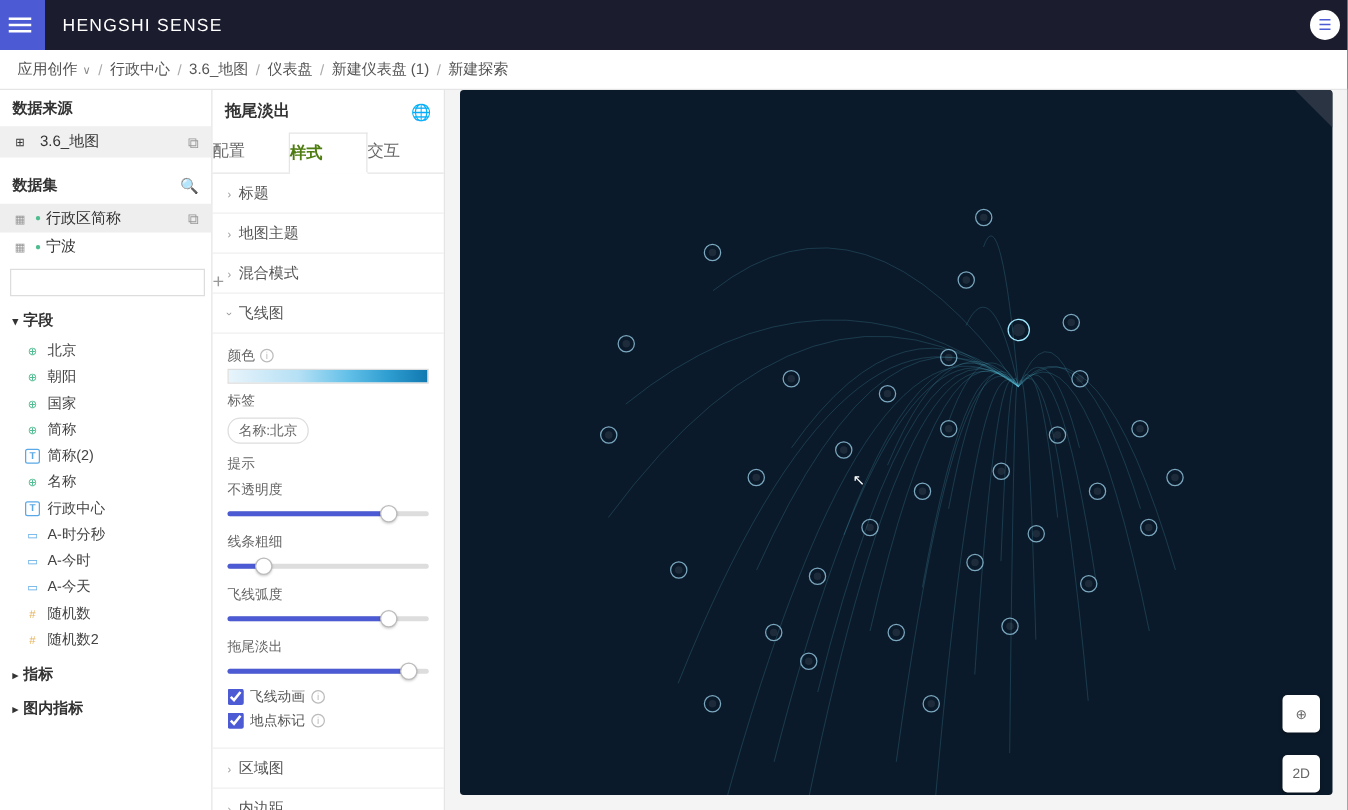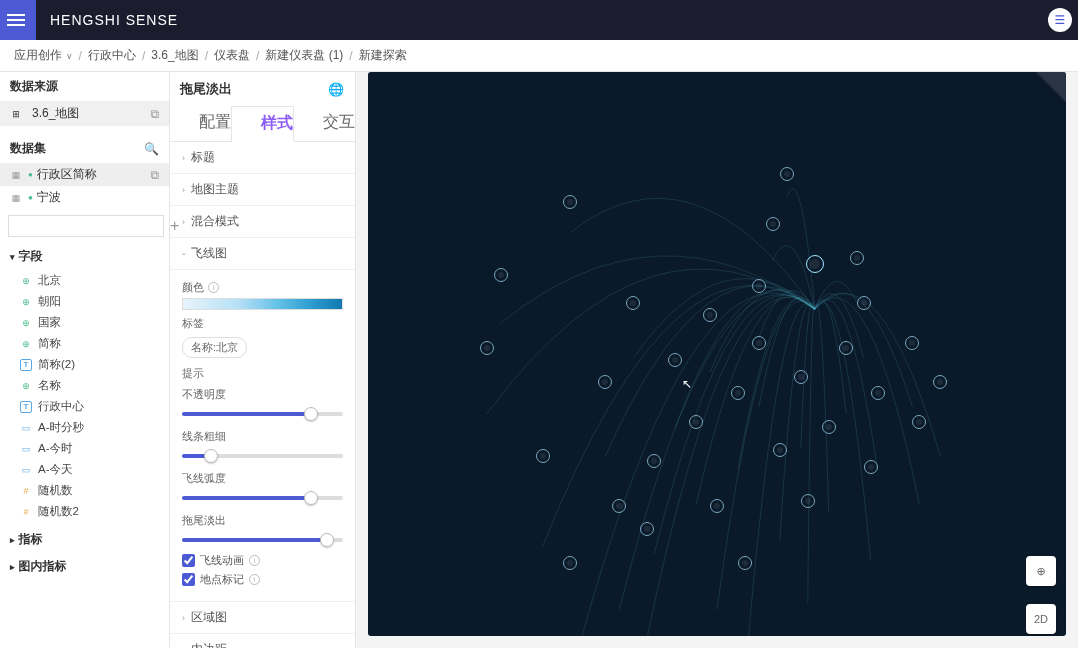--- a/index.html
+++ b/index.html
@@ -36,23 +36,23 @@
 .field-row { padding: 3px 10px 3px 20px; display: flex; align-items: center; font-size: 11.5px; color: #444; }
 .ic { width: 12px; height: 12px; margin-right: 6px; display: inline-flex; align-items: center; justify-content: center; font-size: 9px; border-radius: 2px; }
 .ic-globe { color: #4dbd8e; }
 .ic-t { border: 1px solid #5aa9e6; color: #5aa9e6; font-weight: 700; font-size: 8px; }
 .ic-cal { color: #5aa9e6; }
 .ic-num { color: #e6b35a; }
 
 .panel-h { display: flex; align-items: center; padding: 8px 10px; font-weight: 600; font-size: 13px; }
 .panel-h .grow { flex: 1; }
 .tabs { display: flex; border-bottom: 1px solid #e5e5e5; }
-.tab { flex: 1; text-align: right; padding: 6px 0; font-size: 16px; color: #666; border-right: 1px solid #e5e5e5; cursor: pointer; }
+.tab { flex: 1; text-align: left; padding: 6px 0; font-size: 13px; color: #666; border-right: 1px solid #e5e5e5; cursor: pointer; }
 .tab:last-child { border-right: none; }
-.tab.active { background: #fff; color: #8b5cf6; font-weight: 600; border-bottom: 2px solid #fff; margin-bottom: -1px; border-top: 1px solid #e5e5e5; }
+.tab.active { background: #fff; color: #4d7c0f; font-weight: 600; border-bottom: 2px solid #fff; margin-bottom: -1px; border-top: 1px solid #e5e5e5; }
 .acc { padding: 7px 12px; border-bottom: 1px solid #f0f0f0; display: flex; align-items: center; color: #555; font-size: 12px; cursor: pointer; }
 .acc .ar { font-size: 9px; color: #999; margin-right: 6px; }
 .panel-body { padding: 4px 12px 10px; border-bottom: 1px solid #f0f0f0; }
 .lbl { font-size: 11px; color: #666; margin: 6px 0 3px; display: flex; align-items: center; gap: 4px; }
 .info-ic { width: 11px; height: 11px; border: 1px solid #bbb; border-radius: 50%; display: inline-flex; align-items: center; justify-content: center; font-size: 8px; color: #bbb; }
 .grad { height: 12px; border: 1px solid #ddd; background: linear-gradient(90deg, #e8f4fb 0%, #b5e0f5 35%, #63c0e8 60%, #2f9ed1 80%, #1179b0 100%); }
 .tag { display: inline-block; padding: 2px 8px; border: 1px solid #ddd; border-radius: 10px; font-size: 11px; color: #666; margin: 2px auto; }
 .tag-wrap { margin: 4px 0; }
 .slider { position: relative; height: 18px; display: flex; align-items: center; }
 .track { height: 4px; background: #ddd; width: 100%; border-radius: 2px; position: relative; }

